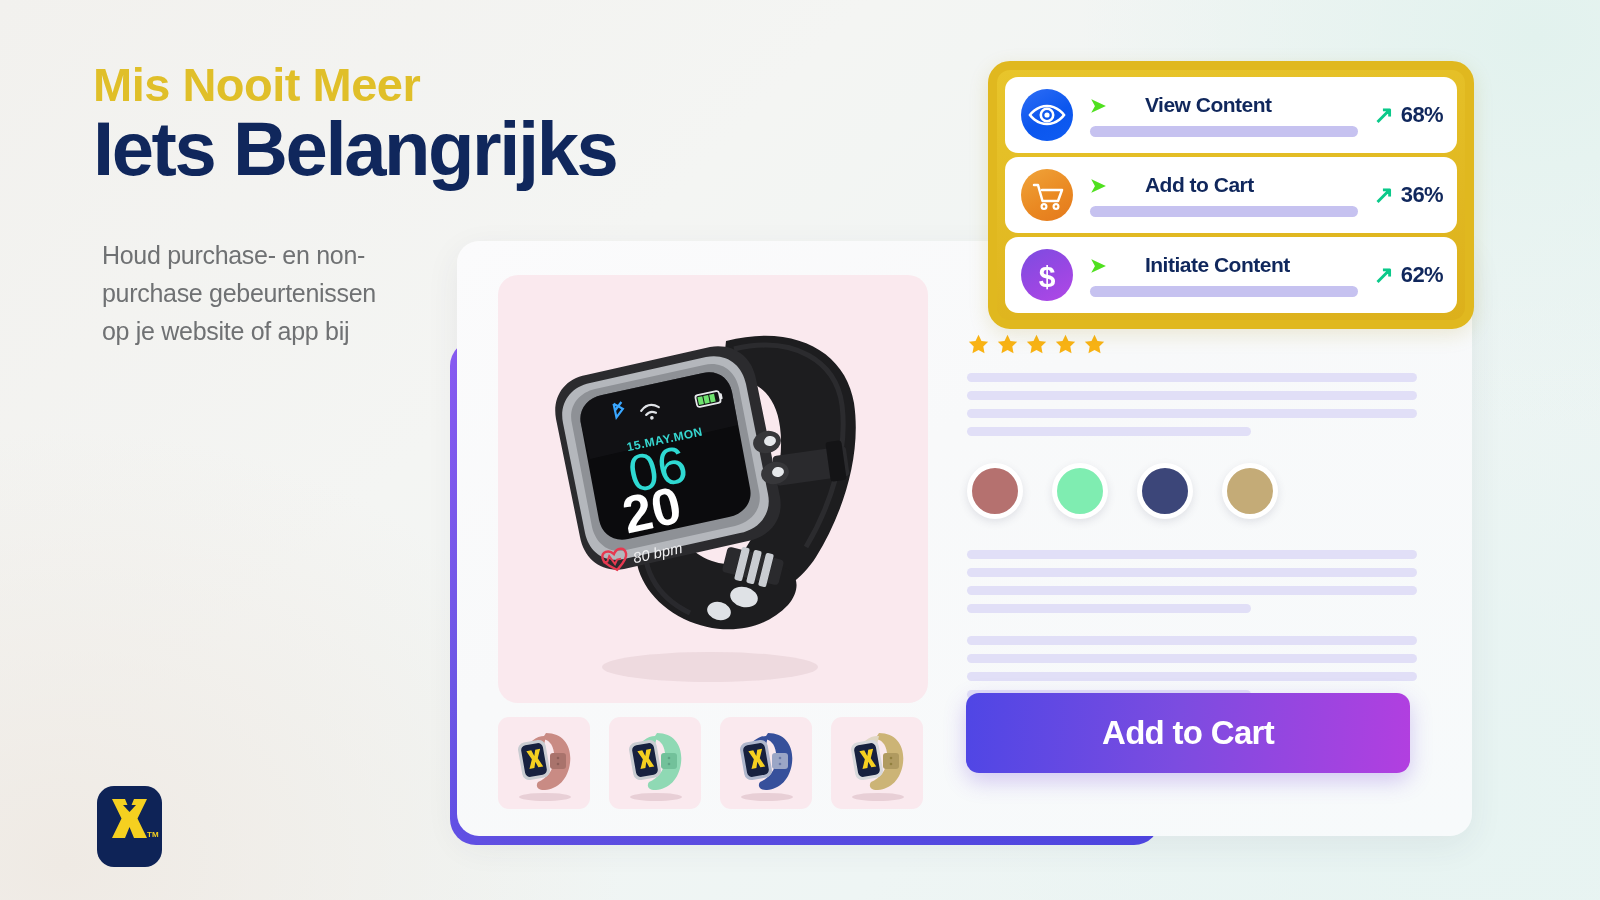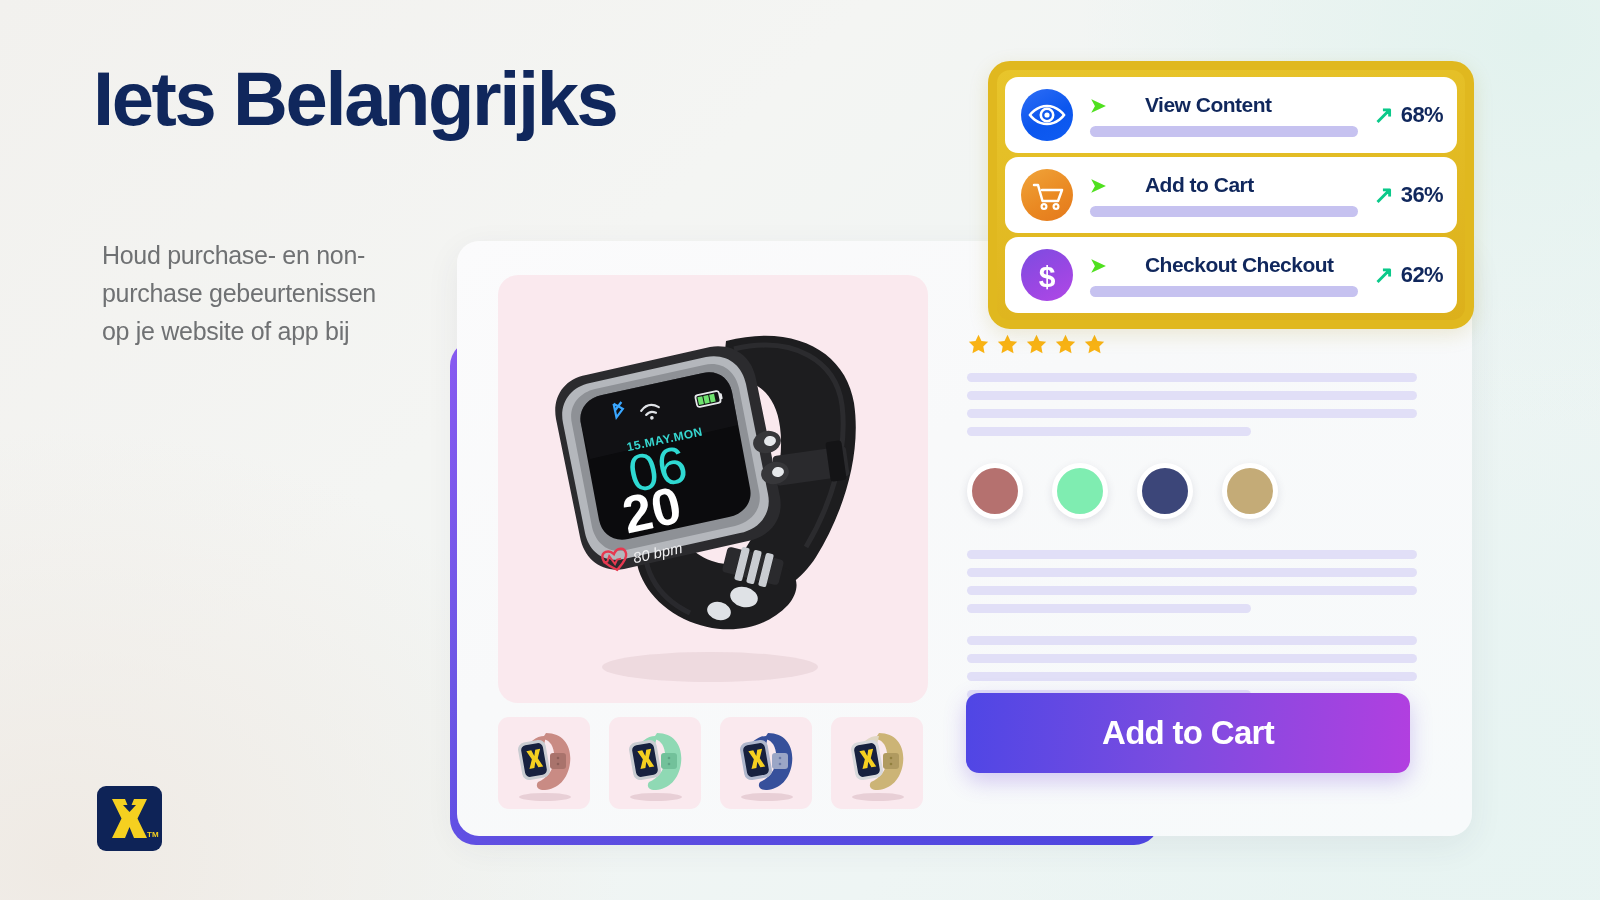--- a/index.html
+++ b/index.html
@@ -25,22 +25,22 @@
     letter-spacing:-2.4px; line-height:1.02; 
   }
   .subcopy {
     position:absolute; left:102px; top:236px; width:280px;
     font-size:25px; line-height:1.52; color:#6f7173; font-weight:400;
     letter-spacing:-0.3px;
   }
 
   
   .logo {
-    position:absolute; left:97px; top:786px; width:65px; height:65px;
-    background:#0e2357; border-radius:9px;
+    position:absolute; left:97px; top:786px; width:65px; height:81px;
+    background:#0e2357; border-radius:17px;
   }
   .logo svg { position:absolute; inset:0; }
 
   
   .panel-shadow-card {
     position:absolute; left:450px; top:340px; width:710px; height:505px;
     border-radius:26px;
     background:linear-gradient(160deg,#8b5cf6 0%, #6f58ea 45%, #4f46e5 100%);
   }
   .panel {
@@ -123,20 +123,21 @@
   .m-bar { height:11px; border-radius:6px; background:#c6c2f0; margin-top:9px; width:268px; }
 
   .m-right { display:flex; align-items:center; gap:7px; flex:0 0 auto; }
   .m-arrow { color:#0ac98a; font-size:24px; font-weight:700; line-height:1; }
   .m-pct { font-size:22px; font-weight:700; color:#10275c; letter-spacing:-0.6px; }
 </style>
 </head>
 <body>
 
 <div class="headline-wrap">
+  <div class="eyebrow">Mis Nooit Meer</div>
   <div class="headline">Iets Belangrijks</div>
 </div>
 <div class="subcopy">Houd purchase- en non-purchase gebeurtenissen op je website of app bij</div>
 
 <div class="logo">
   <svg width="65" height="65" viewBox="0 0 65 65">
     <path d="M15 13 H28 L32.5 24 L37 13 H50 L40.5 32.5 L50 52 H37 L32.5 41 L28 52 H15 L24.5 32.5 Z" fill="#f5d020"></path>
     <path d="M26 19 L39 19 L32.5 26 Z" fill="#0e2357"></path>
     <text x="50" y="51" font-family="Liberation Sans, sans-serif" font-size="8" font-weight="700" fill="#f5d020">TM</text>
   </svg>
@@ -380,21 +381,21 @@
 
   <div class="metric-card">
     <div class="m-icon dollar">
       <svg width="52" height="52" viewBox="0 0 52 52">
         <text x="26" y="38" text-anchor="middle" font-family="Liberation Sans, sans-serif" font-size="30" font-weight="700" fill="#ffffff">$</text>
       </svg>
     </div>
     <div class="m-mid">
       <div class="m-title-row">
         <span class="m-chev">➤</span>
-        <span class="m-label">Checkout Checkout</span>
+        <span class="m-label">Initiate Content</span>
       </div>
       <div class="m-bar"></div>
     </div>
     <div class="m-right">
       <span class="m-arrow">↗</span>
       <span class="m-pct">62%</span>
     </div>
   </div>
 
 </div>

